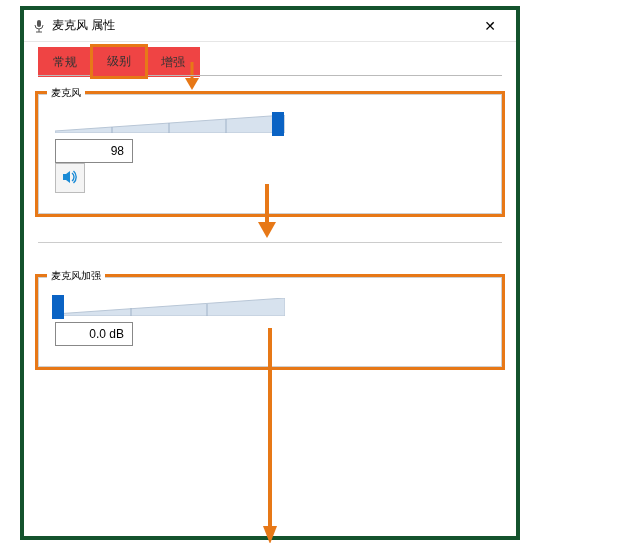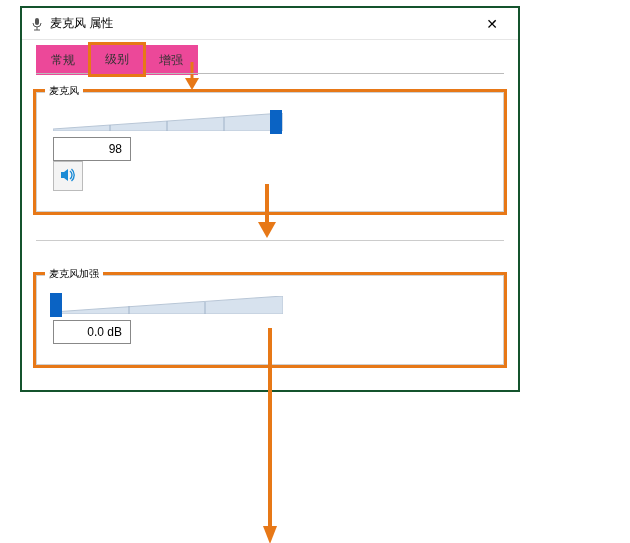--- a/index.html
+++ b/index.html
@@ -9,22 +9,22 @@
       background: #fff;
       position: relative;
       width: 630px;
       height: 543px;
     }
     .window {
       position: absolute;
       left: 20px;
       top: 6px;
       width: 500px;
-      height: 386px;
-      border: 2px solid #14532d;
+      height: 534px;
+      border: 4px solid #14532d;
       background: #fff;
     }
     .titlebar {
       height: 32px;
       display: flex;
       align-items: center;
       padding: 0 6px 0 8px;
       border-bottom: 1px solid #e6e6e6;
     }
     .title-icon {
@@ -59,21 +59,21 @@
     }
     .tab {
       padding: 6px 14px 6px 14px;
       font-size: 12px;
       color: #333;
       cursor: pointer;
       border: 1px solid transparent;
       border-bottom: none;
       position: relative;
       top: 1px;
-      background: #ec4899;
+      background: #ef4444;
       font-family: Liberation Serif, serif;
     }
     .tab.active {
       border: 1px solid #bbb;
       border-bottom: 1px solid #fff;
       z-index: 2;
     }
     .tab.highlight-box {
       outline: 3px solid #e77817;
       outline-offset: -1px;

